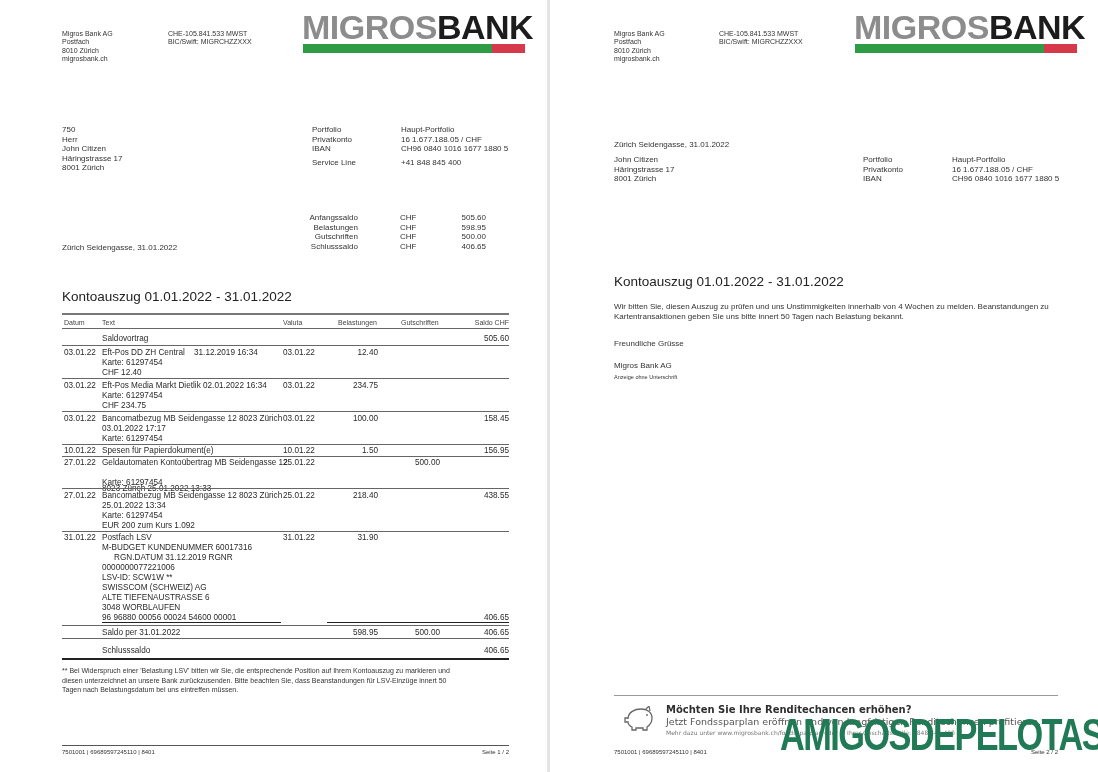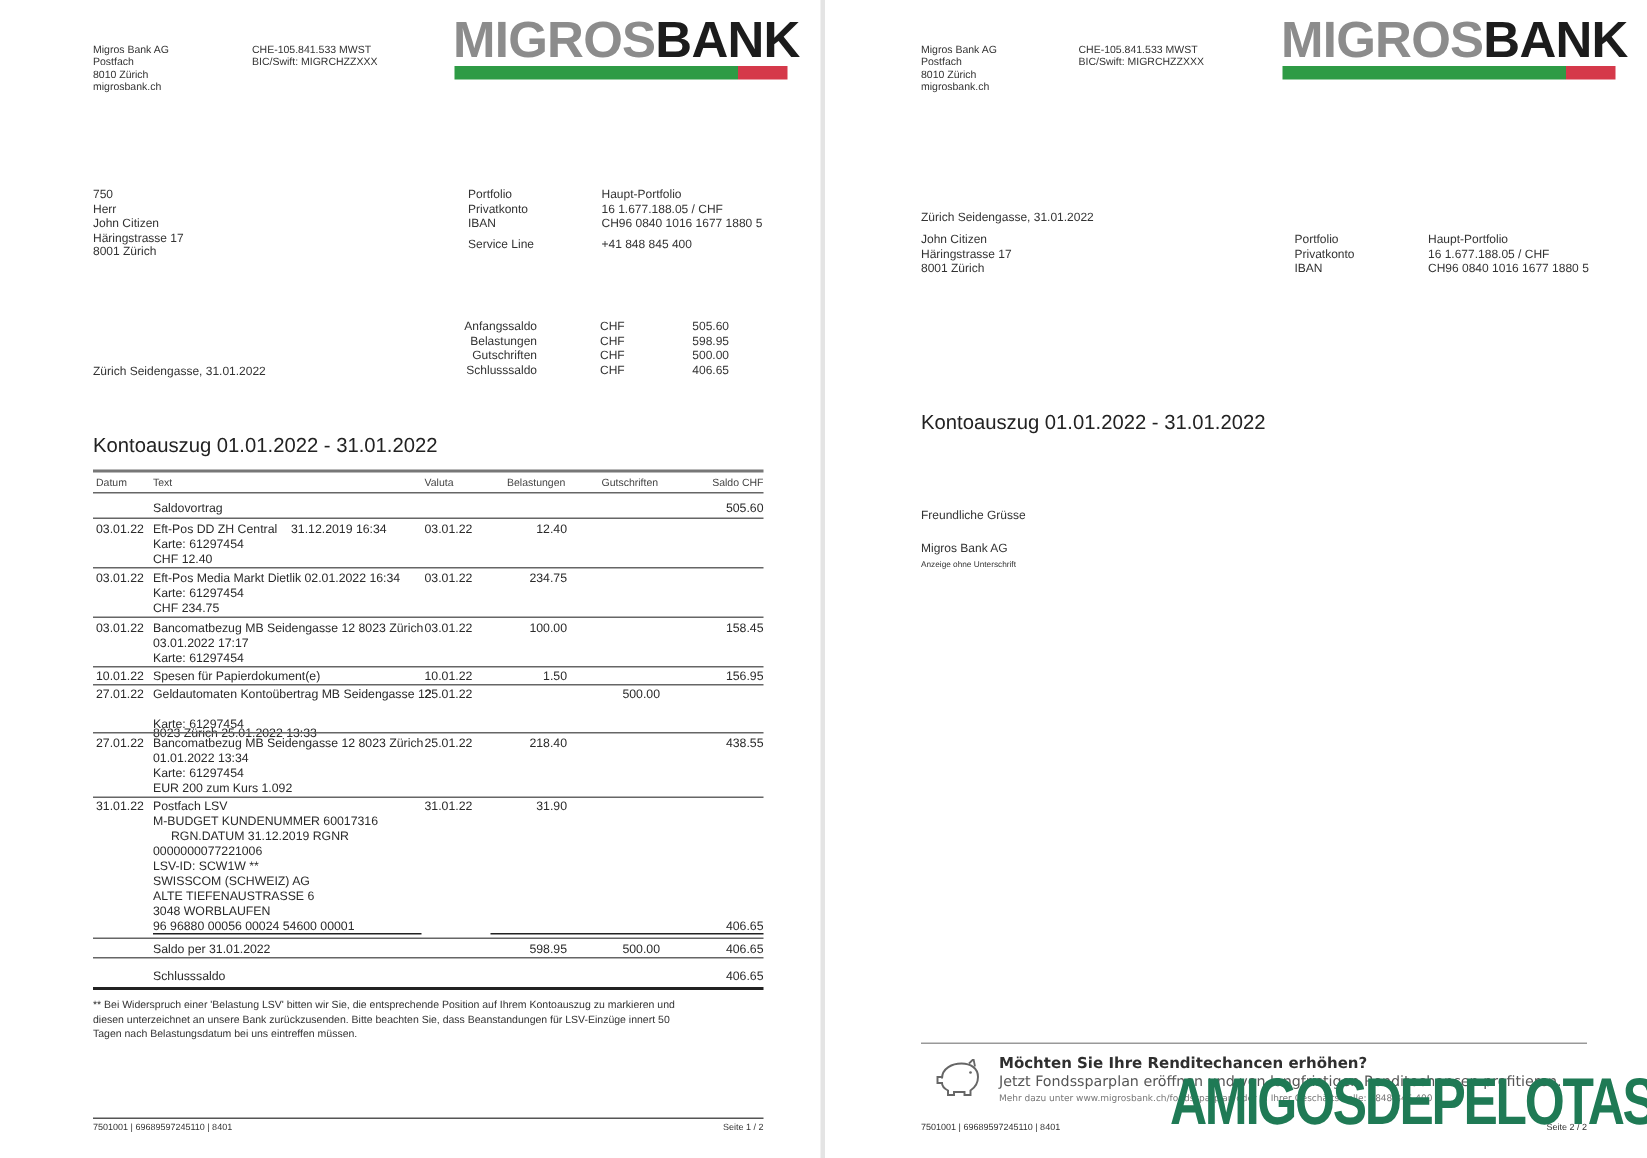--- a/index.html
+++ b/index.html
@@ -170,21 +170,21 @@
       <div class="cell" style="left:40px; top:155px;margin-top:16px;">8023 Zürich 25.01.2022 13:33</div>
       <div class="cell" style="left:40px; top:165px;">Karte: 61297454</div>
       <div class="cell" style="left:221px; top:145px;">25.01.22</div>
       <div class="cell r" style="right:69px; top:145px;">500.00</div>
     </div>
     <div class="tbl-line" style="top:175px; height:1px;"></div>
 
     <div>
       <div class="cell" style="left:2px; top:178px;">27.01.22</div>
       <div class="cell" style="left:40px; top:178px;">Bancomatbezug MB Seidengasse 12 8023 Zürich</div>
-      <div class="cell" style="left:40px; top:188px;">01.01.2022 13:34</div>
+      <div class="cell" style="left:40px; top:188px;">25.01.2022 13:34</div>
       <div class="cell" style="left:40px; top:198px;">Karte: 61297454</div>
       <div class="cell" style="left:40px; top:208px;">EUR 200 zum Kurs 1.092</div>
       <div class="cell" style="left:221px; top:178px;">25.01.22</div>
       <div class="cell r" style="right:131px; top:178px;">218.40</div>
       <div class="cell r" style="right:0; top:178px;">438.55</div>
     </div>
     <div class="tbl-line" style="top:218px; height:1px;"></div>
 
     <div>
       <div class="cell" style="left:2px; top:220px;">31.01.22</div>
@@ -264,20 +264,24 @@
     <div>IBAN</div>
   </div>
   <div class="abs small" style="left:401px; top:155px;">
     <div>Haupt-Portfolio</div>
     <div>16 1.677.188.05 / CHF</div>
     <div>CH96 0840 1016 1677 1880 5</div>
   </div>
 
   <div class="abs title" style="left:63px; top:274px;">Kontoauszug 01.01.2022 - 31.01.2022</div>
 
+  <div class="abs small" style="left:63px; top:302px; line-height:10px;">
+    <div>Wir bitten Sie, diesen Auszug zu prüfen und uns Unstimmigkeiten innerhalb von 4 Wochen zu melden. Beanstandungen zu</div>
+    <div>Kartentransaktionen geben Sie uns bitte innert 50 Tagen nach Belastung bekannt.</div>
+  </div>
   <div class="abs small" style="left:63px; top:339px;">Freundliche Grüsse</div>
   <div class="abs small" style="left:63px; top:361px;">Migros Bank AG</div>
   <div class="abs" style="left:63px; top:374px; font-size:5.5px; color:#333;">Anzeige ohne Unterschrift</div>
 
   <div class="ad-box" style="left:63px; top:695px; width:444px; height:46px;">
     <svg class="abs" style="left:8px; top:10px;" width="34" height="26" viewBox="0 0 34 26">
       <path d="M6 13 C6 6 13 3 19 3 C25 3 30 6 30 12 C30 16 28 19 25 21 L25 24 L21 24 L21 22 L14 22 L14 24 L10 24 L10 21 C8 20 6 18 6 16 L3 16 L3 12 L6 12 Z" fill="none" stroke="#666" stroke-width="1.3"></path>
       <path d="M24 3 L27 0 L28 5" fill="none" stroke="#666" stroke-width="1.2"></path>
       <circle cx="25" cy="9" r="0.9" fill="#666"></circle>
     </svg>

